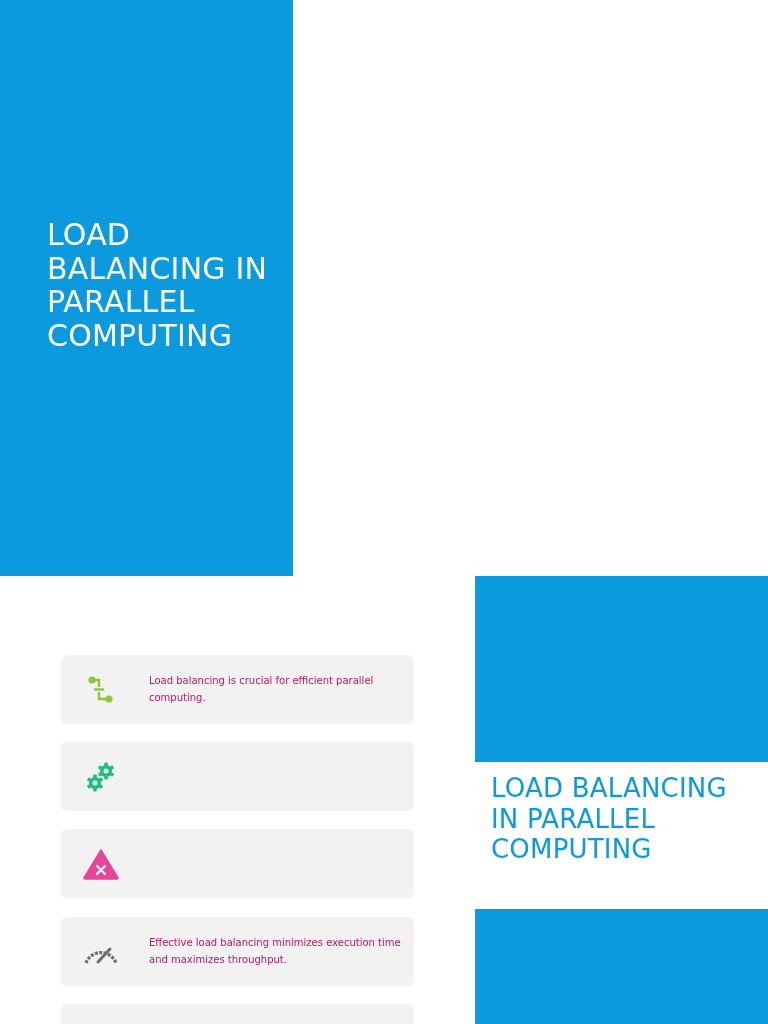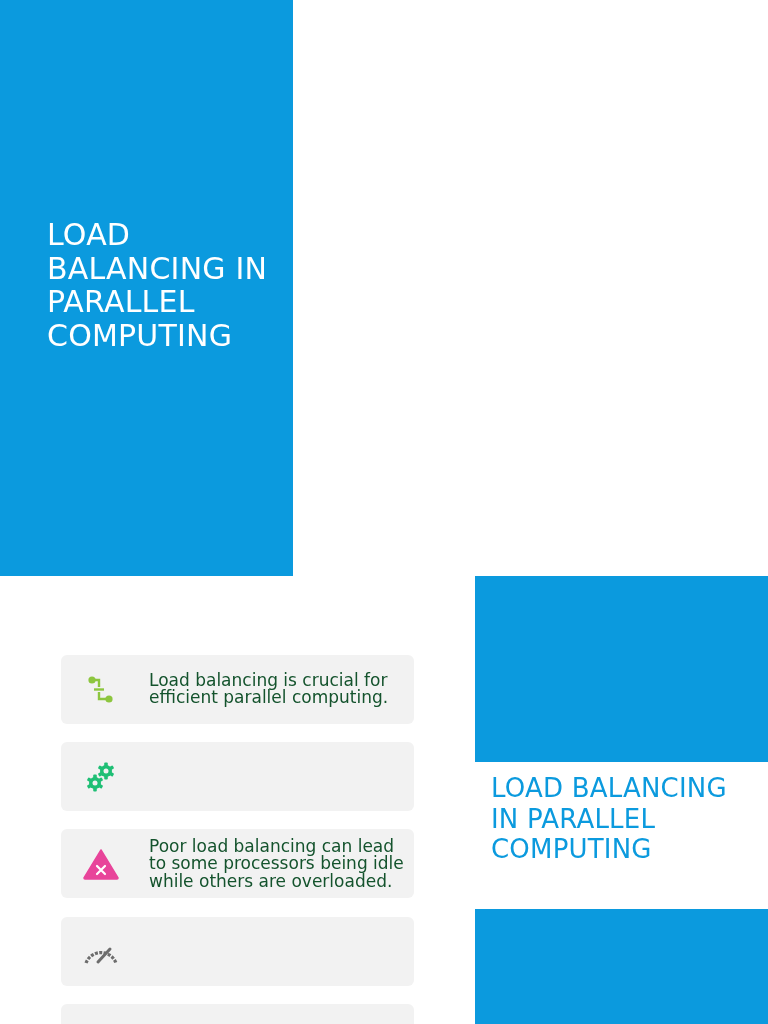--- a/index.html
+++ b/index.html
@@ -84,23 +84,23 @@
       display: flex;
       align-items: center;
       justify-content: center;
     }
     .card .text {
       position: absolute;
       left: 88px;
       top: 50%;
       transform: translateY(-50%);
       width: 262px;
-      font-size: 17px;
+      font-size: 10px;
       line-height: 17.6px;
-      color: #14532d;
+      color: #be185d;
       margin: 0;
     }
   </style>
 </head>
 <body>
 
 <div class="page">
 
   <div class="left-panel">
     <h1 class="left-title">LOAD BALANCING IN PARALLEL COMPUTING</h1>
@@ -148,29 +148,29 @@
     </span>
   </div>
 
   <div class="card" style="top:829px;">
     <span class="icon">
       <svg width="38" height="34" viewBox="0 0 38 34">
         <path d="M19 3 L36 31 Q36 32 35 32 L3 32 Q2 32 2 31 Z" fill="#e8449a" stroke="#e8449a" stroke-linejoin="round" stroke-width="1.5"></path>
         <path d="M15 19 L23 27 M23 19 L15 27" stroke="#ffffff" stroke-width="2.2" stroke-linecap="round"></path>
       </svg>
     </span>
-    <p class="text">Poor load balancing can lead to some processors being idle while others are overloaded.</p>
   </div>
 
   <div class="card" style="top:917px;">
     <span class="icon">
       <svg width="40" height="30" viewBox="0 0 40 30">
         <path d="M5 26 A16 16 0 0 1 35 26" fill="none" stroke="#6d6d6d" stroke-width="3.2" stroke-dasharray="3 1.4"></path>
         <path d="M17 25 L29 12" stroke="#6d6d6d" stroke-width="3" stroke-linecap="round"></path>
       </svg>
     </span>
+    <p class="text">Effective load balancing minimizes execution time and maximizes throughput.</p>
   </div>
 
   <div class="card" style="top:1004px;">
     <p class="text"></p>
   </div>
 
 </div>
 
 </body></html>

